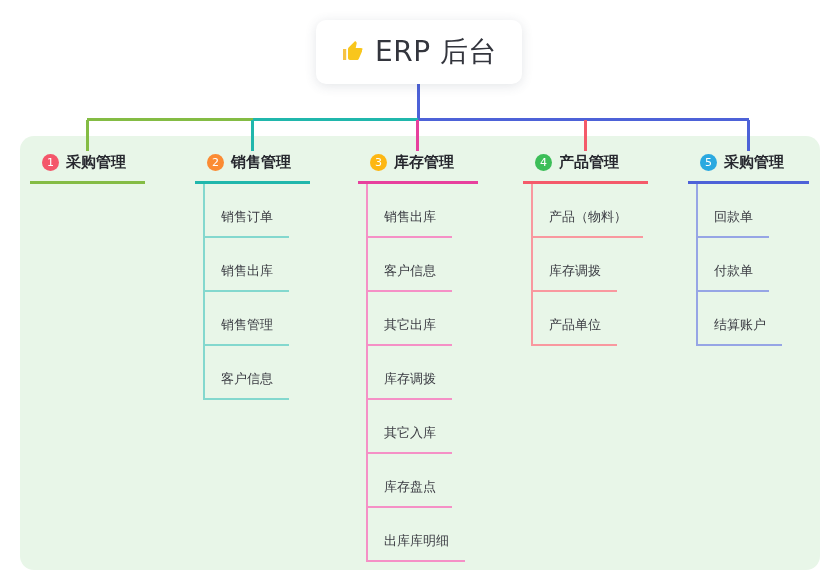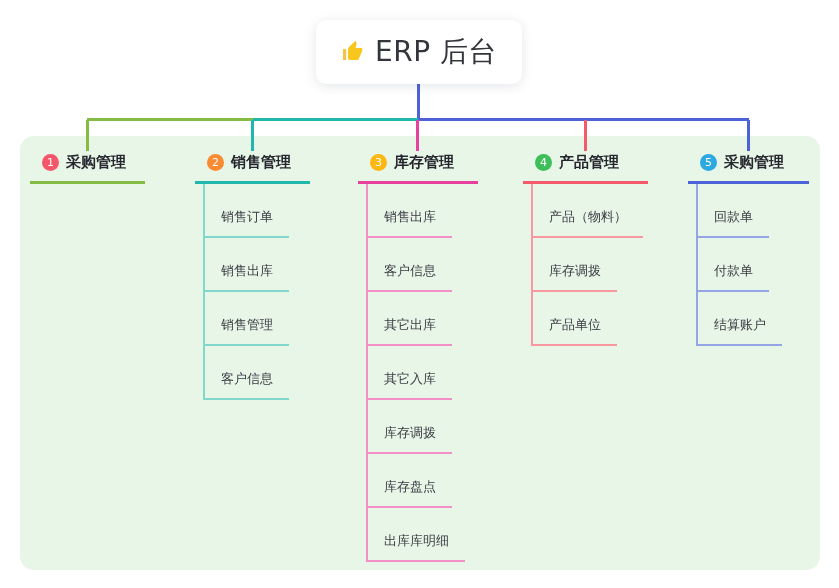--- a/index.html
+++ b/index.html
@@ -105,24 +105,24 @@
           <div class="child-row">
             <span class="pill">销售出库</span>
           </div>
           <div class="child-row">
             <span class="pill">客户信息</span>
           </div>
           <div class="child-row">
             <span class="pill">其它出库</span>
           </div>
           <div class="child-row">
-            <span class="pill">其它入库</span>
+            <span class="pill">库存调拨</span>
           </div>
           <div class="child-row">
-            <span class="pill">库存调拨</span>
+            <span class="pill">其它入库</span>
           </div>
           <div class="child-row">
             <span class="pill">库存盘点</span>
           </div>
           <div class="child-row">
             <span class="pill">出库库明细</span>
           </div>
         </div>
     </div>
       <div class="branch col-3" style="--line: #F45A6A; --child: #F9989F; --badge: #3CBE58;">

